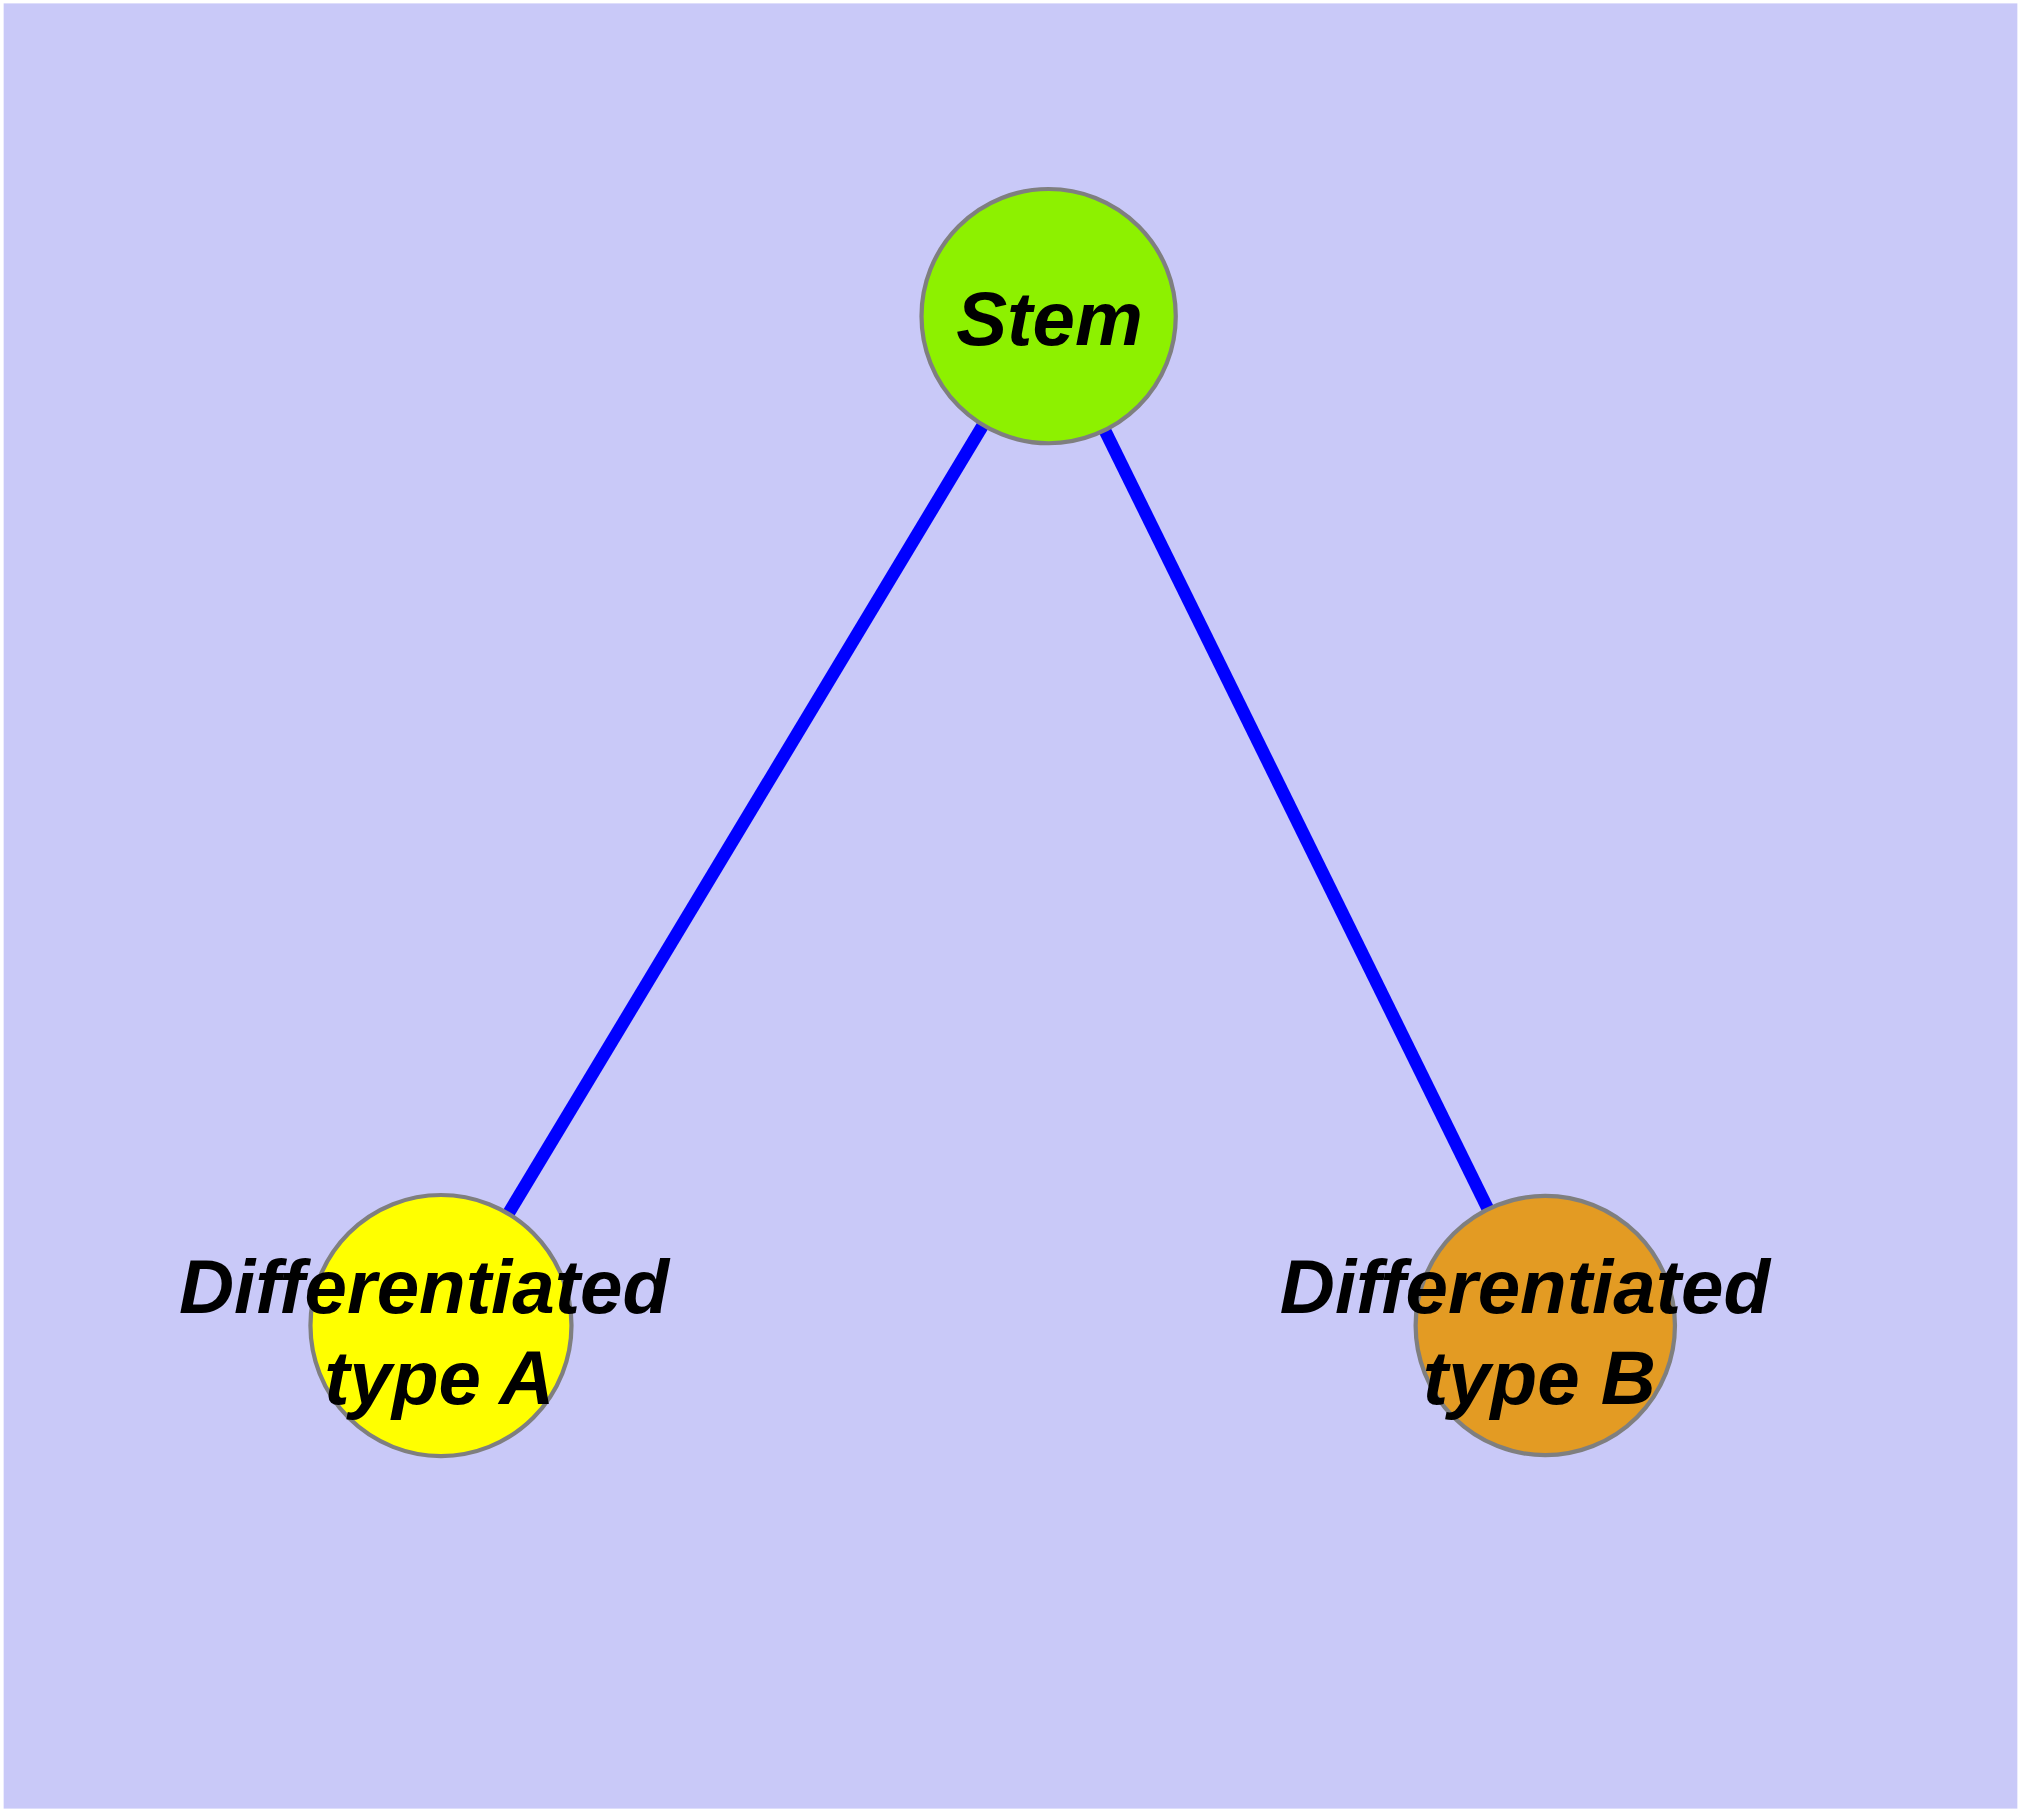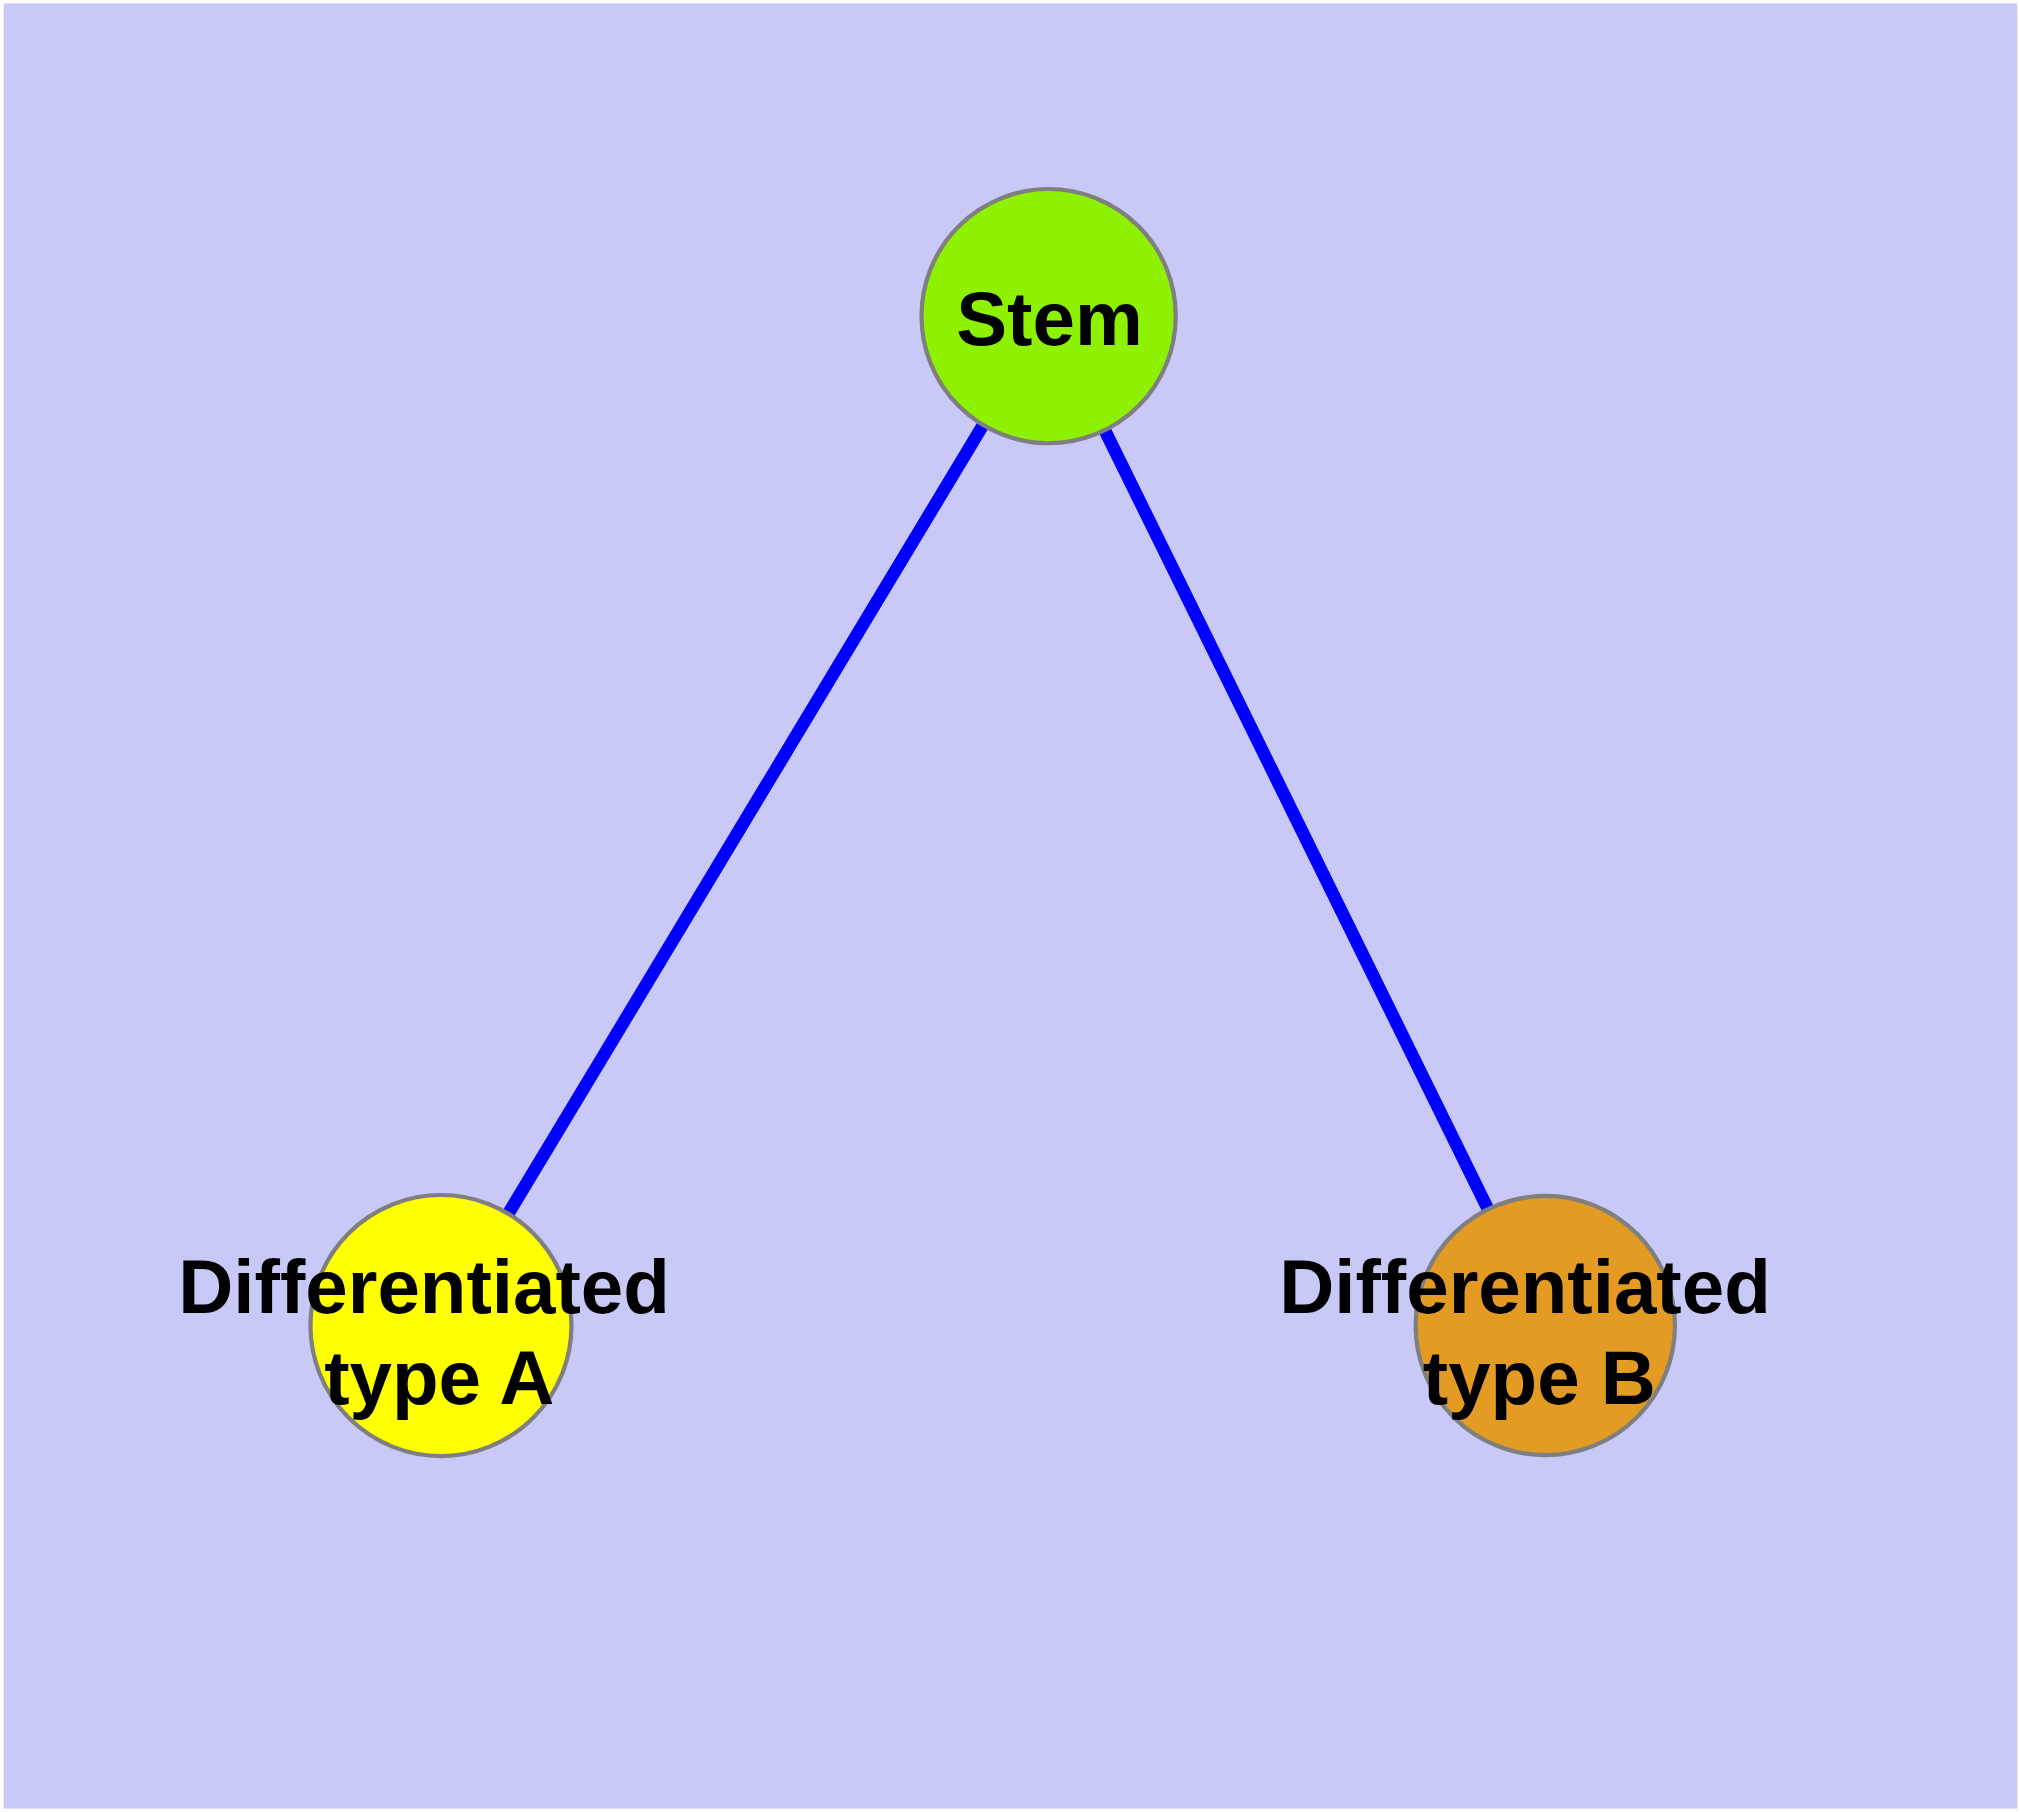--- a/index.html
+++ b/index.html
@@ -7,20 +7,21 @@
     padding: 0;
     background: #ffffff;
     font-family: "Liberation Sans", sans-serif;
   }
   .figure-frame {
     position: relative;
     width: 2021px;
     height: 1812px;
     background: #ffffff;
     overflow: hidden;
+    font-style: italic;
   }
   svg { display: block; }
   .node-label {
     font-family: "Liberation Sans", "DejaVu Sans", sans-serif;
     font-weight: bold;
     font-size: 90px;
   }
 </style>
 </head>
 <body>

